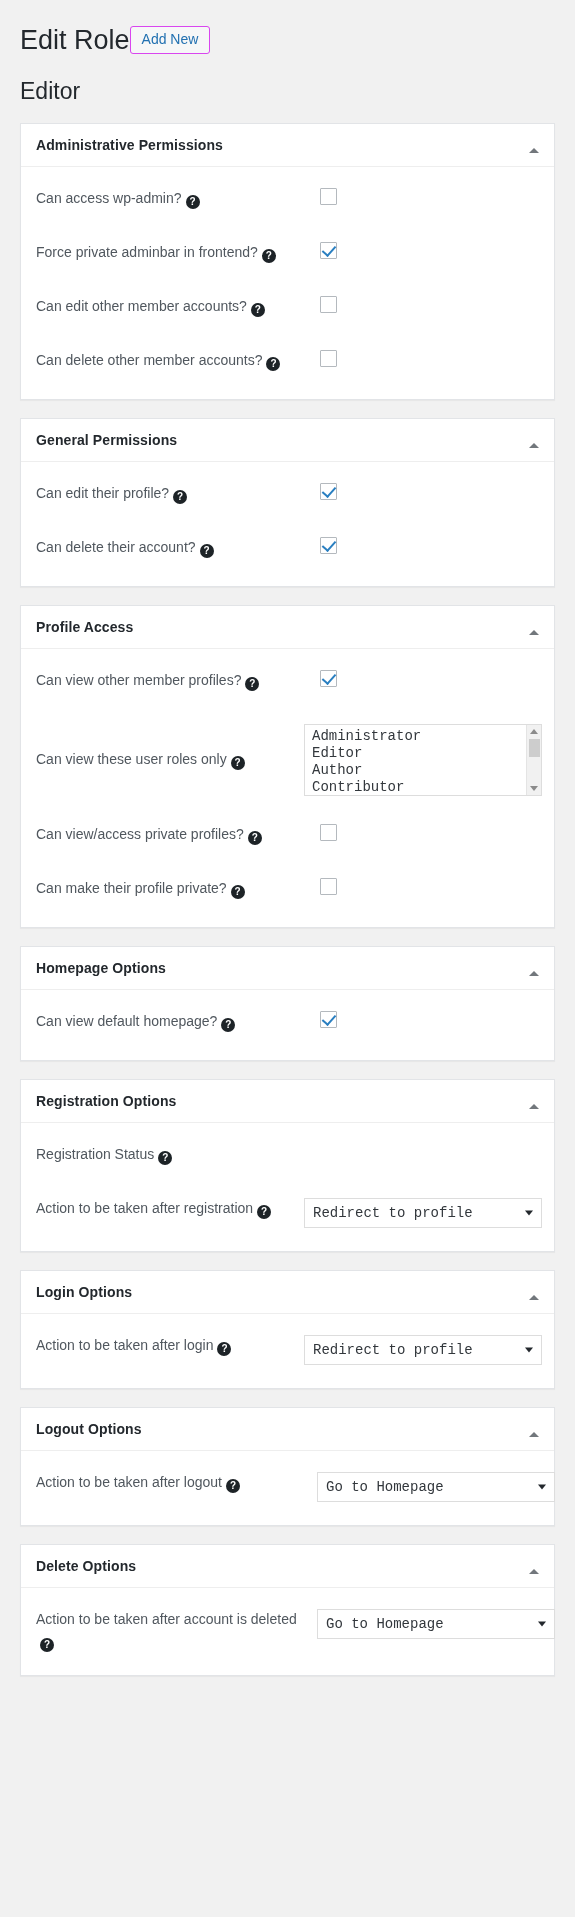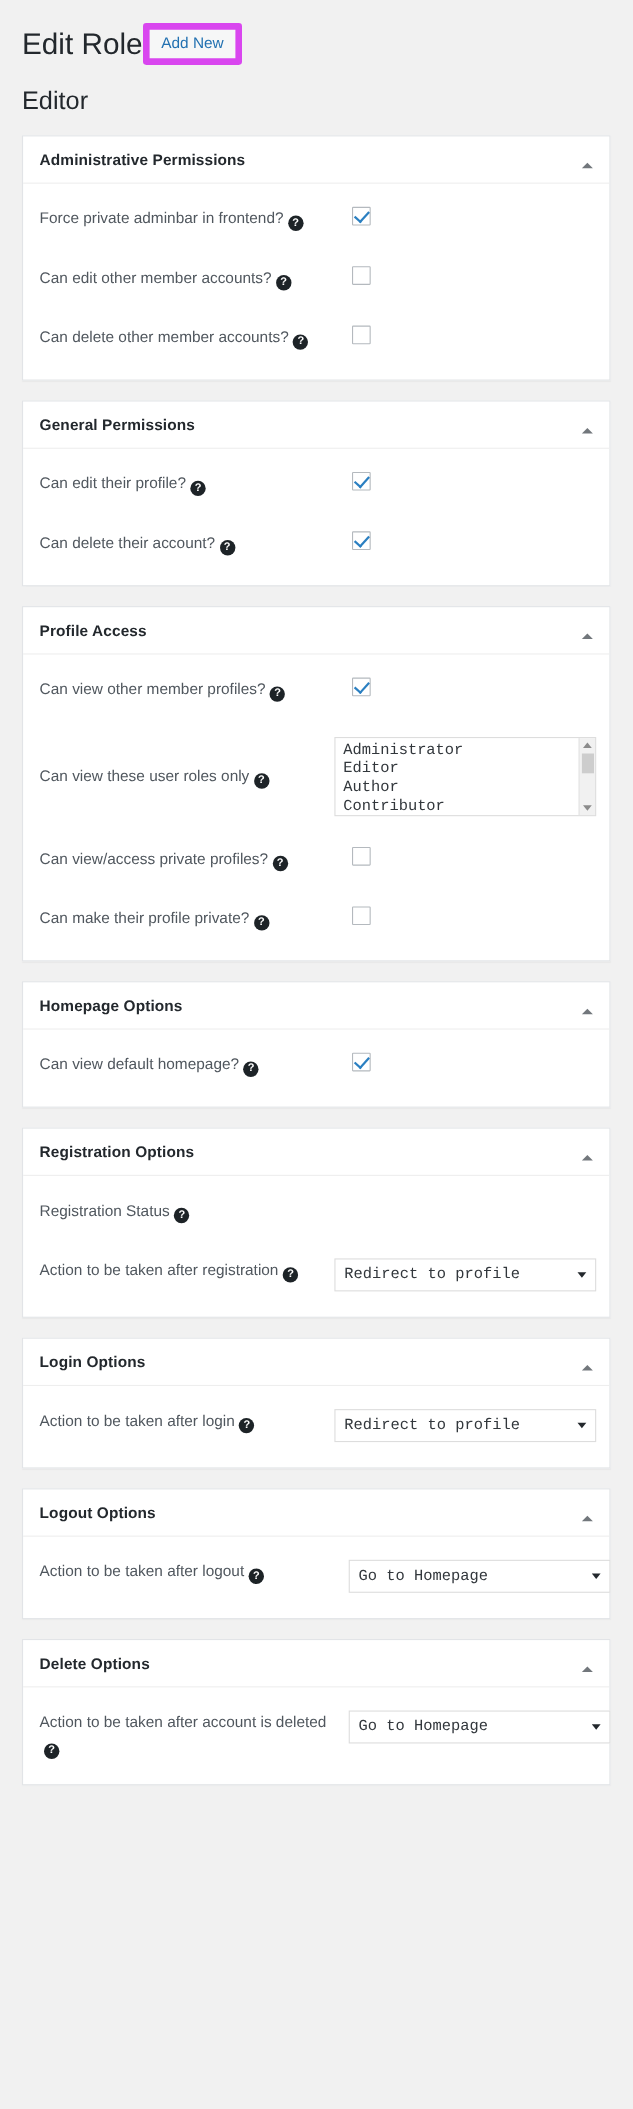--- a/index.html
+++ b/index.html
@@ -25,21 +25,21 @@
     line-height: 1.3;
     margin: 0;
     padding: 9px 0 4px 0;
   }
   .add-new-btn {
     display: inline-block;
     font-size: 14px;
     line-height: 1.7;
     padding: 1px 11px 2px 11px;
     background: #f6f7f7;
-    border: 6px solid #d946ef;
+    border: 1px solid #d946ef;
     border-radius: 3px;
     color: #2271b1;
     cursor: pointer;
     text-decoration: none;
     white-space: nowrap;
     margin-top: 4px;
   }
   .role-name {
     font-size: 23px;
     font-weight: 400;
@@ -214,20 +214,24 @@
   <h2 class="role-name">Editor</h2>
 
   <div id="panels-container">
       <div class="panel">
         <div class="panel-head">
           <span class="panel-head-title">Administrative Permissions</span>
           <span class="toggle-arrow"></span>
         </div>
         <div class="panel-body">
           <div class="row">
+            <div class="row-label"><span>Can access wp-admin?</span><span class="help-icon">?</span></div>
+            <div class="row-field" style="padding-left: 16px;"><span class="cb"></span></div>
+          </div>
+          <div class="row">
             <div class="row-label"><span>Force private adminbar in frontend?</span><span class="help-icon">?</span></div>
             <div class="row-field" style="padding-left: 16px;"><span class="cb checked"></span></div>
           </div>
           <div class="row">
             <div class="row-label"><span>Can edit other member accounts?</span><span class="help-icon">?</span></div>
             <div class="row-field" style="padding-left: 16px;"><span class="cb"></span></div>
           </div>
           <div class="row">
             <div class="row-label"><span>Can delete other member accounts?</span><span class="help-icon">?</span></div>
             <div class="row-field" style="padding-left: 16px;"><span class="cb"></span></div>

